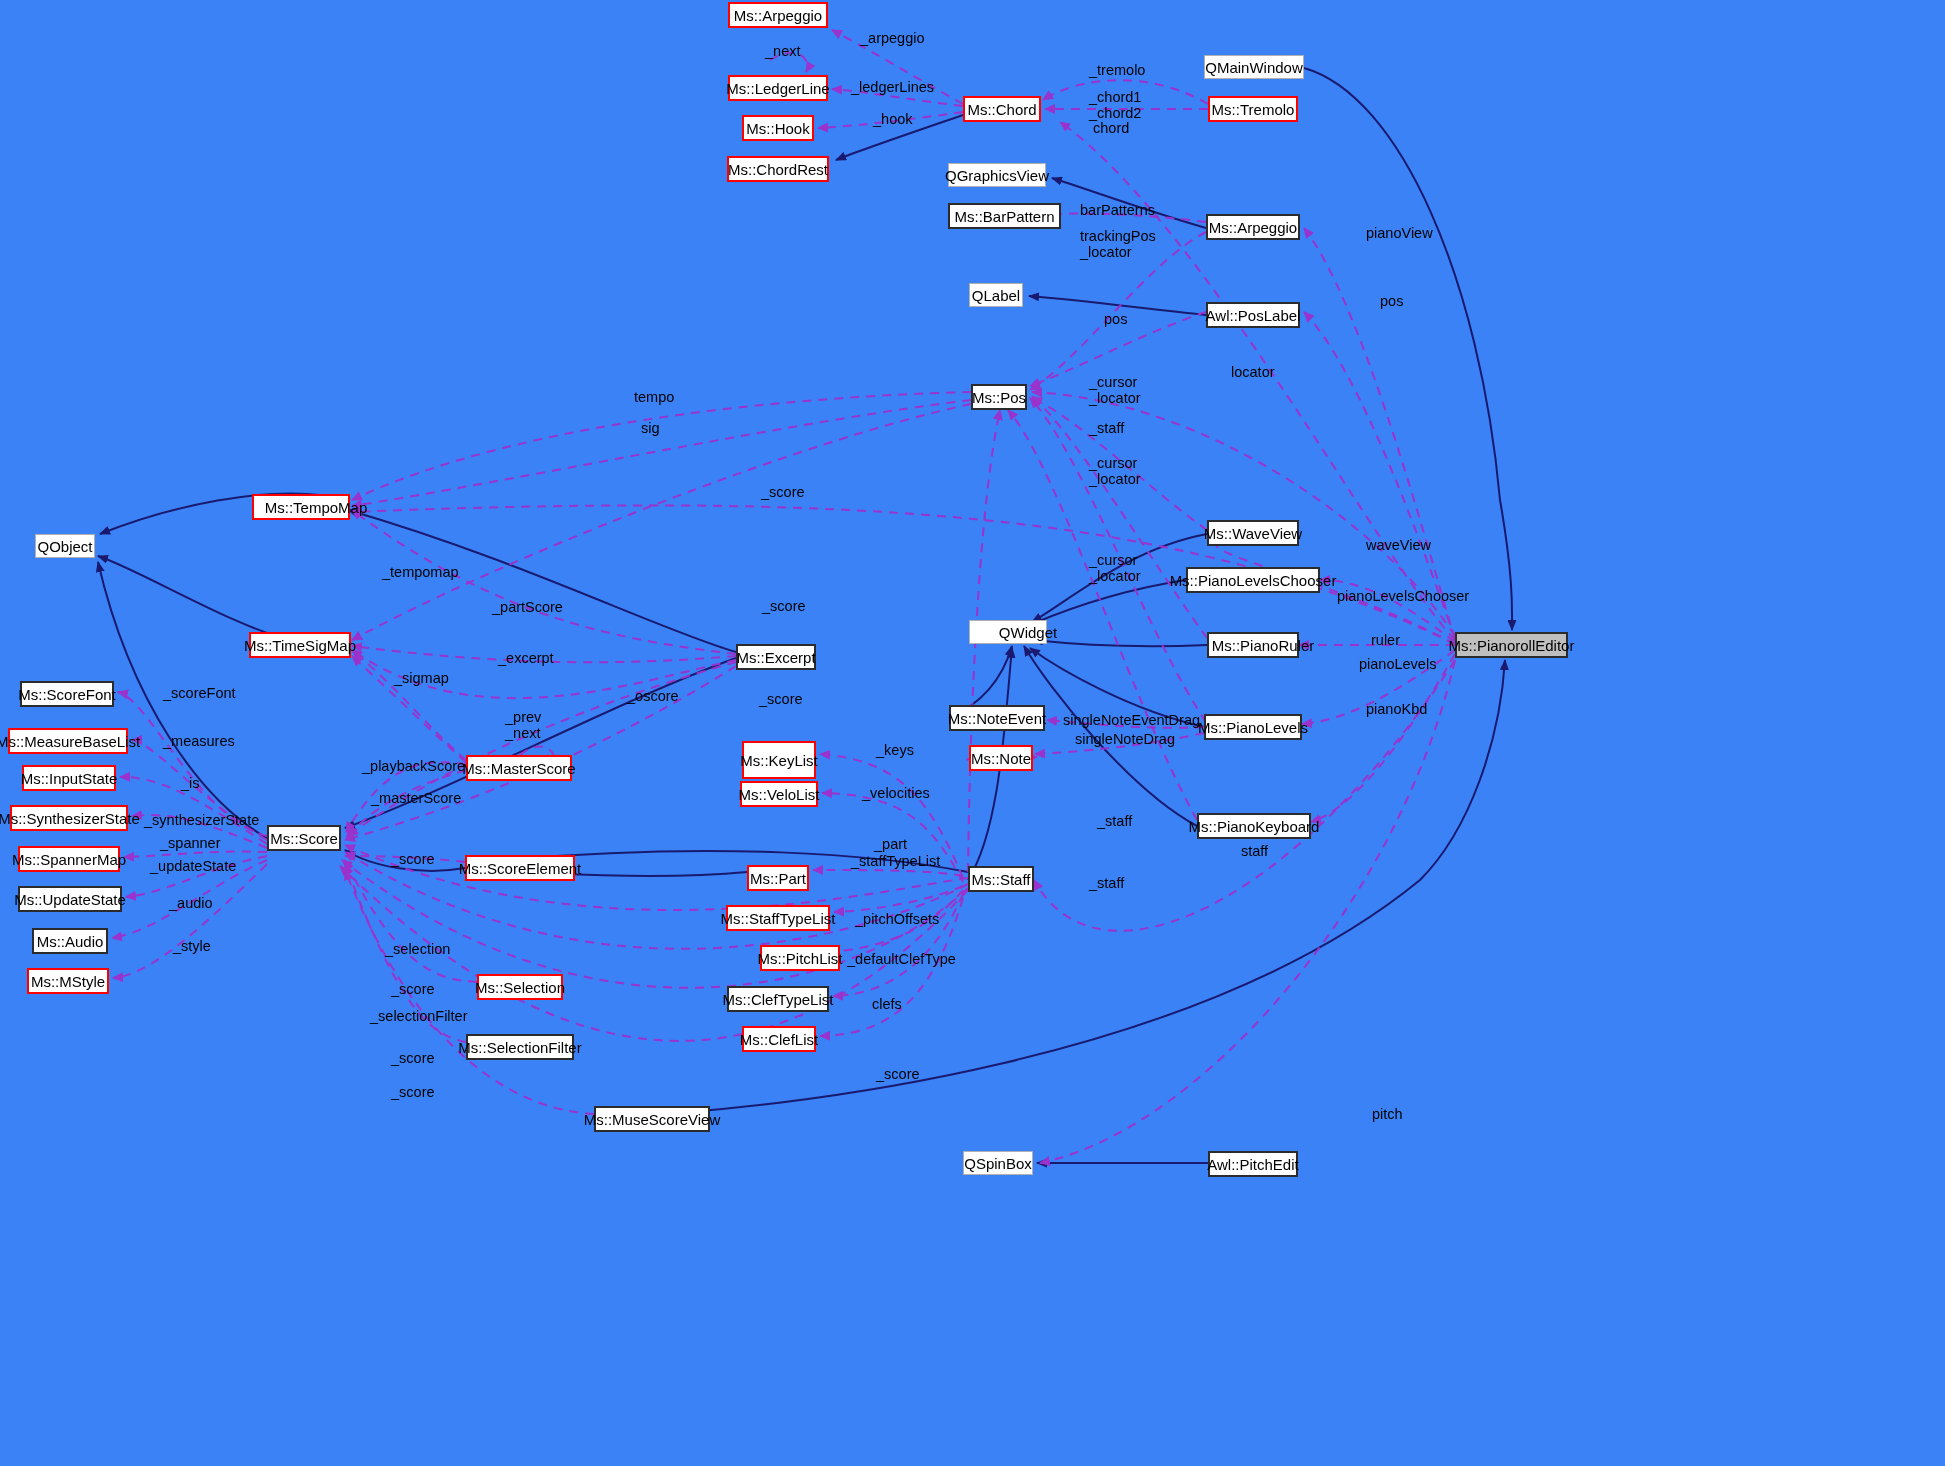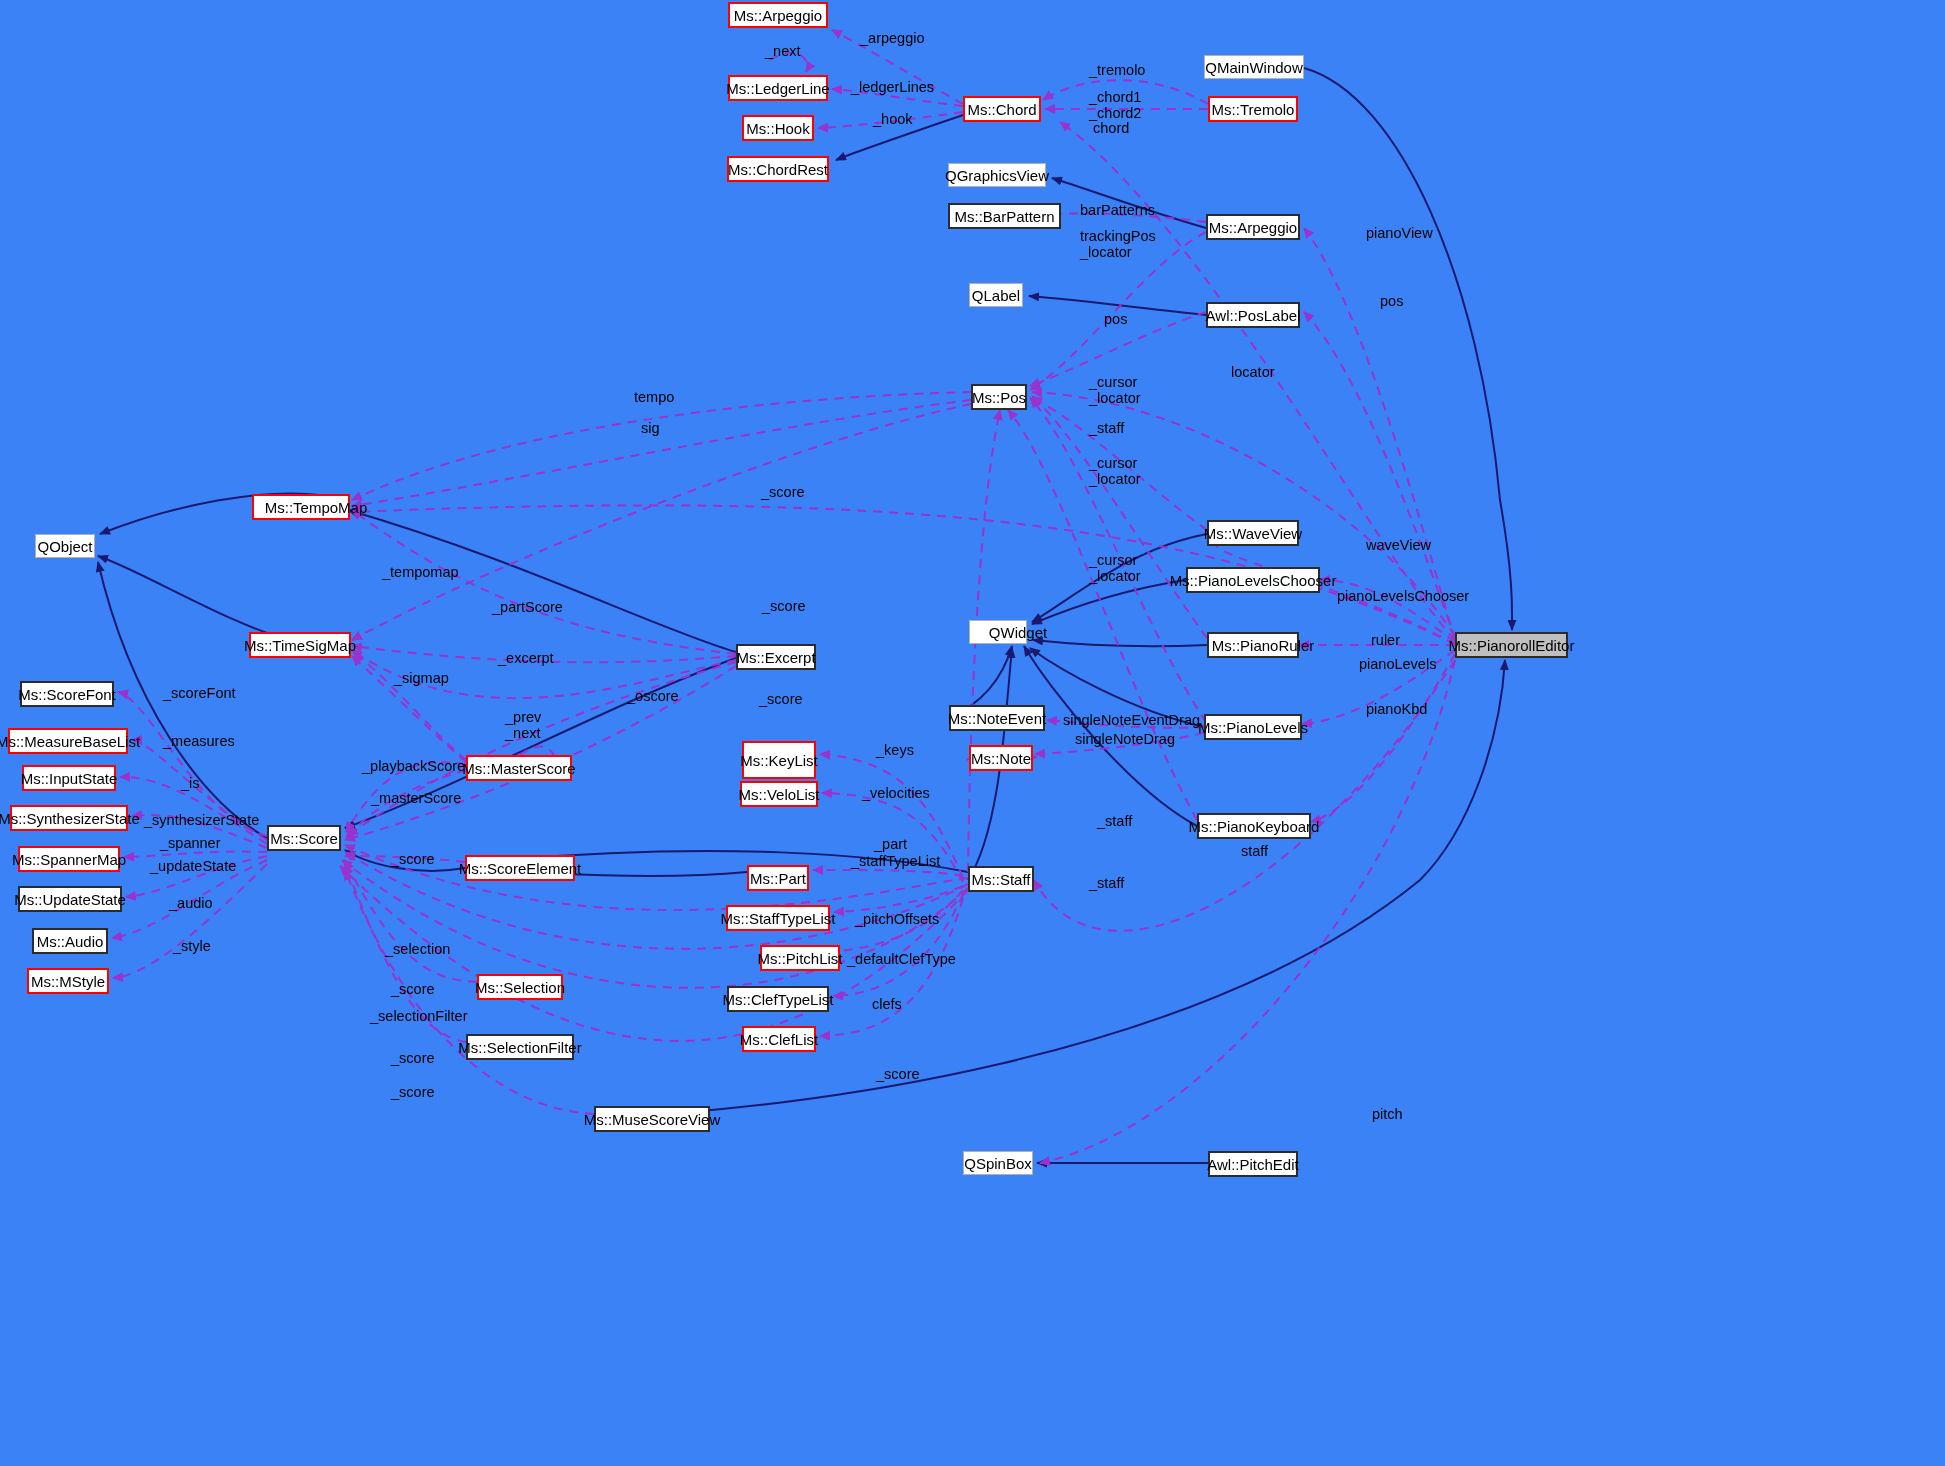--- a/index.html
+++ b/index.html
@@ -147,21 +147,21 @@
   <div class="node black" style="left:948px;top:203px;width:113px;height:26px;">Ms::BarPattern</div>
   <div class="node black" style="left:1206px;top:214px;width:94px;height:26px;">Ms::Arpeggio</div>
   <div class="node grey" style="left:969px;top:283px;width:54px;height:24px;">QLabel</div>
   <div class="node black" style="left:1206px;top:302px;width:94px;height:26px;">Awl::PosLabel</div>
   <div class="node black" style="left:971px;top:384px;width:56px;height:26px;">Ms::Pos</div>
   <div class="node red" style="left:252px;top:494px;width:98px;height:26px;padding-left:38px;">Ms::TempoMap</div>
   <div class="node grey" style="left:35px;top:534px;width:60px;height:24px;">QObject</div>
   <div class="node black" style="left:1207px;top:520px;width:92px;height:26px;">Ms::WaveView</div>
   <div class="node black" style="left:1186px;top:567px;width:134px;height:26px;">Ms::PianoLevelsChooser</div>
   <div class="node red" style="left:249px;top:632px;width:102px;height:26px;">Ms::TimeSigMap</div>
-  <div class="node grey" style="left:969px;top:620px;width:58px;height:24px;padding-left:48px;">QWidget</div>
+  <div class="node grey" style="left:969px;top:620px;width:78px;height:24px;padding-left:48px;">QWidget</div>
   <div class="node black" style="left:1207px;top:632px;width:92px;height:26px;padding-left:28px;">Ms::PianoRuler</div>
   <div class="node focus" style="left:1455px;top:632px;width:113px;height:26px;">Ms::PianorollEditor</div>
   <div class="node black" style="left:736px;top:644px;width:80px;height:26px;">Ms::Excerpt</div>
   <div class="node black" style="left:20px;top:681px;width:94px;height:26px;">Ms::ScoreFont</div>
   <div class="node black" style="left:949px;top:705px;width:96px;height:26px;">Ms::NoteEvent</div>
   <div class="node black" style="left:1204px;top:714px;width:98px;height:26px;">Ms::PianoLevels</div>
   <div class="node red" style="left:8px;top:728px;width:120px;height:26px;text-align:right;">Ms::MeasureBaseList</div>
   <div class="node red" style="left:742px;top:741px;width:74px;height:38px;">Ms::KeyList</div>
   <div class="node red" style="left:969px;top:745px;width:64px;height:26px;">Ms::Note</div>
   <div class="node red" style="left:22px;top:765px;width:94px;height:26px;">Ms::InputState</div>

